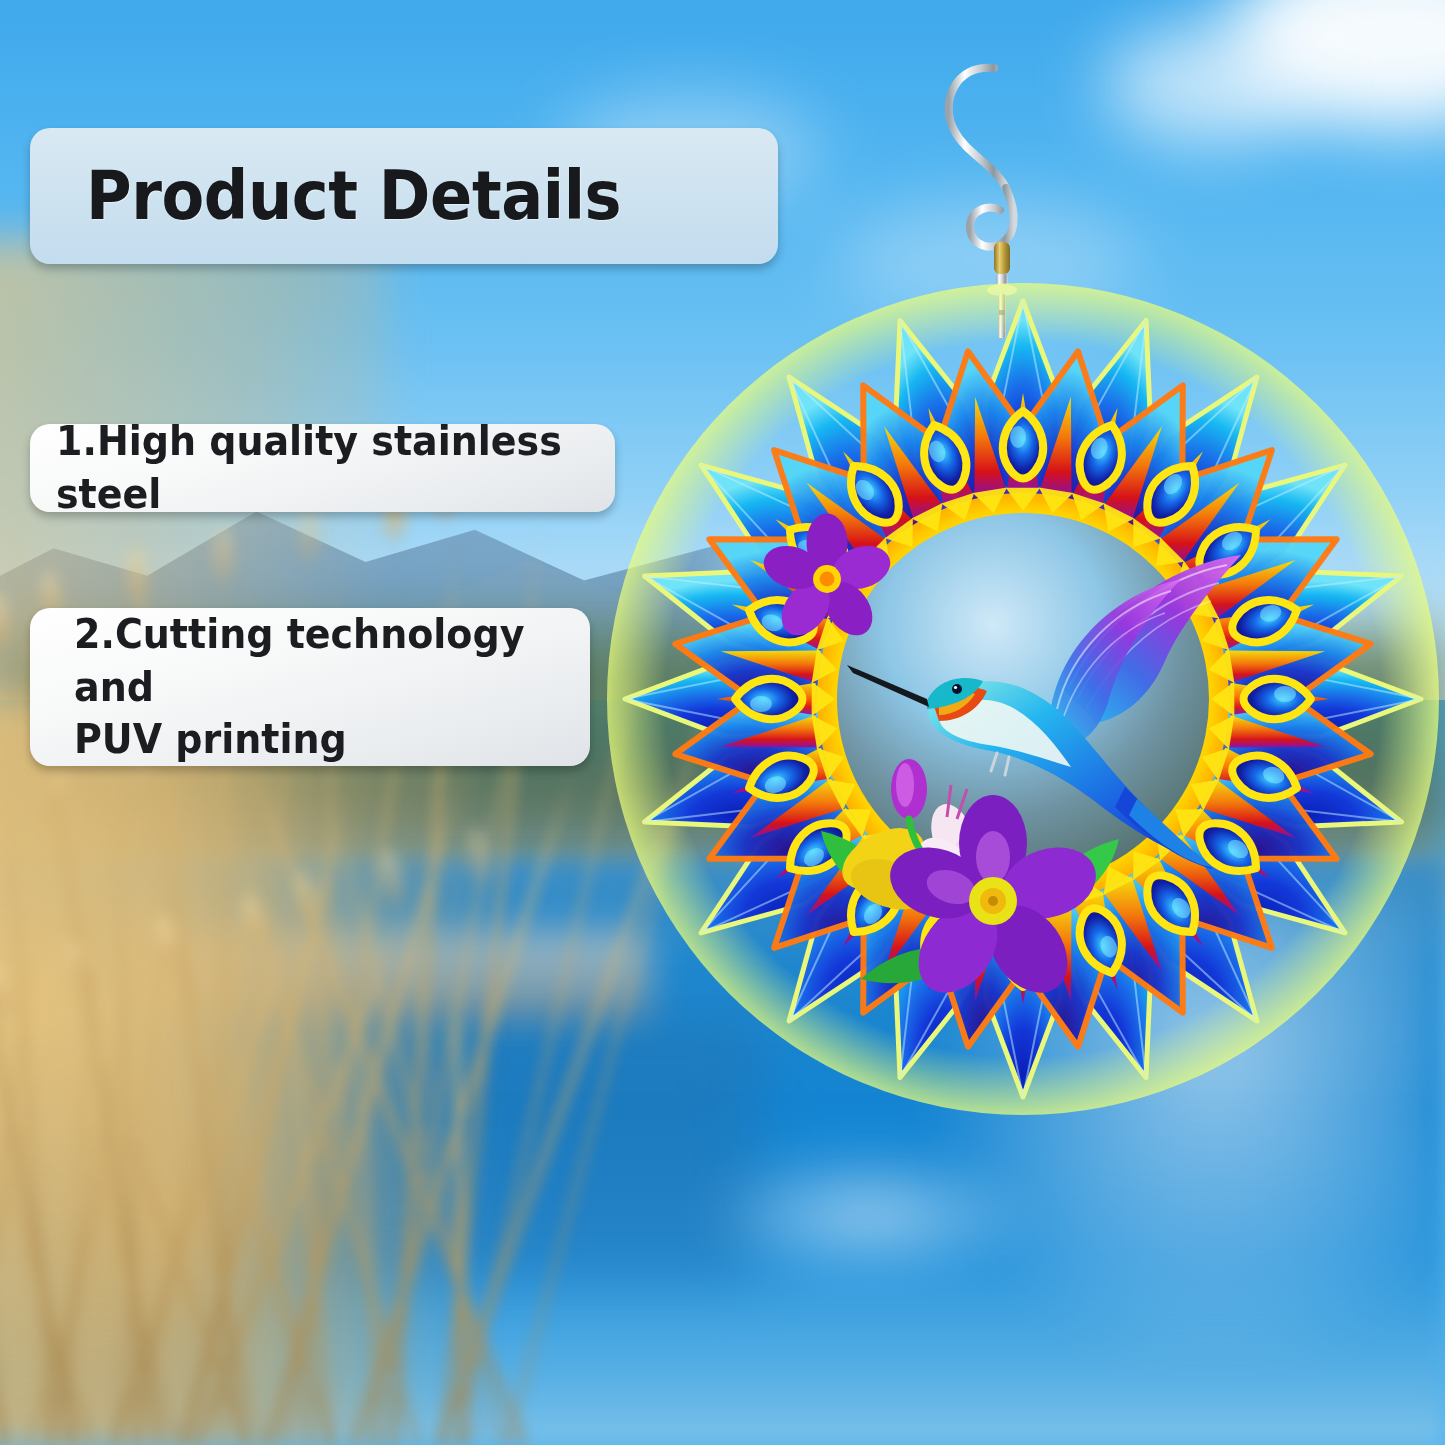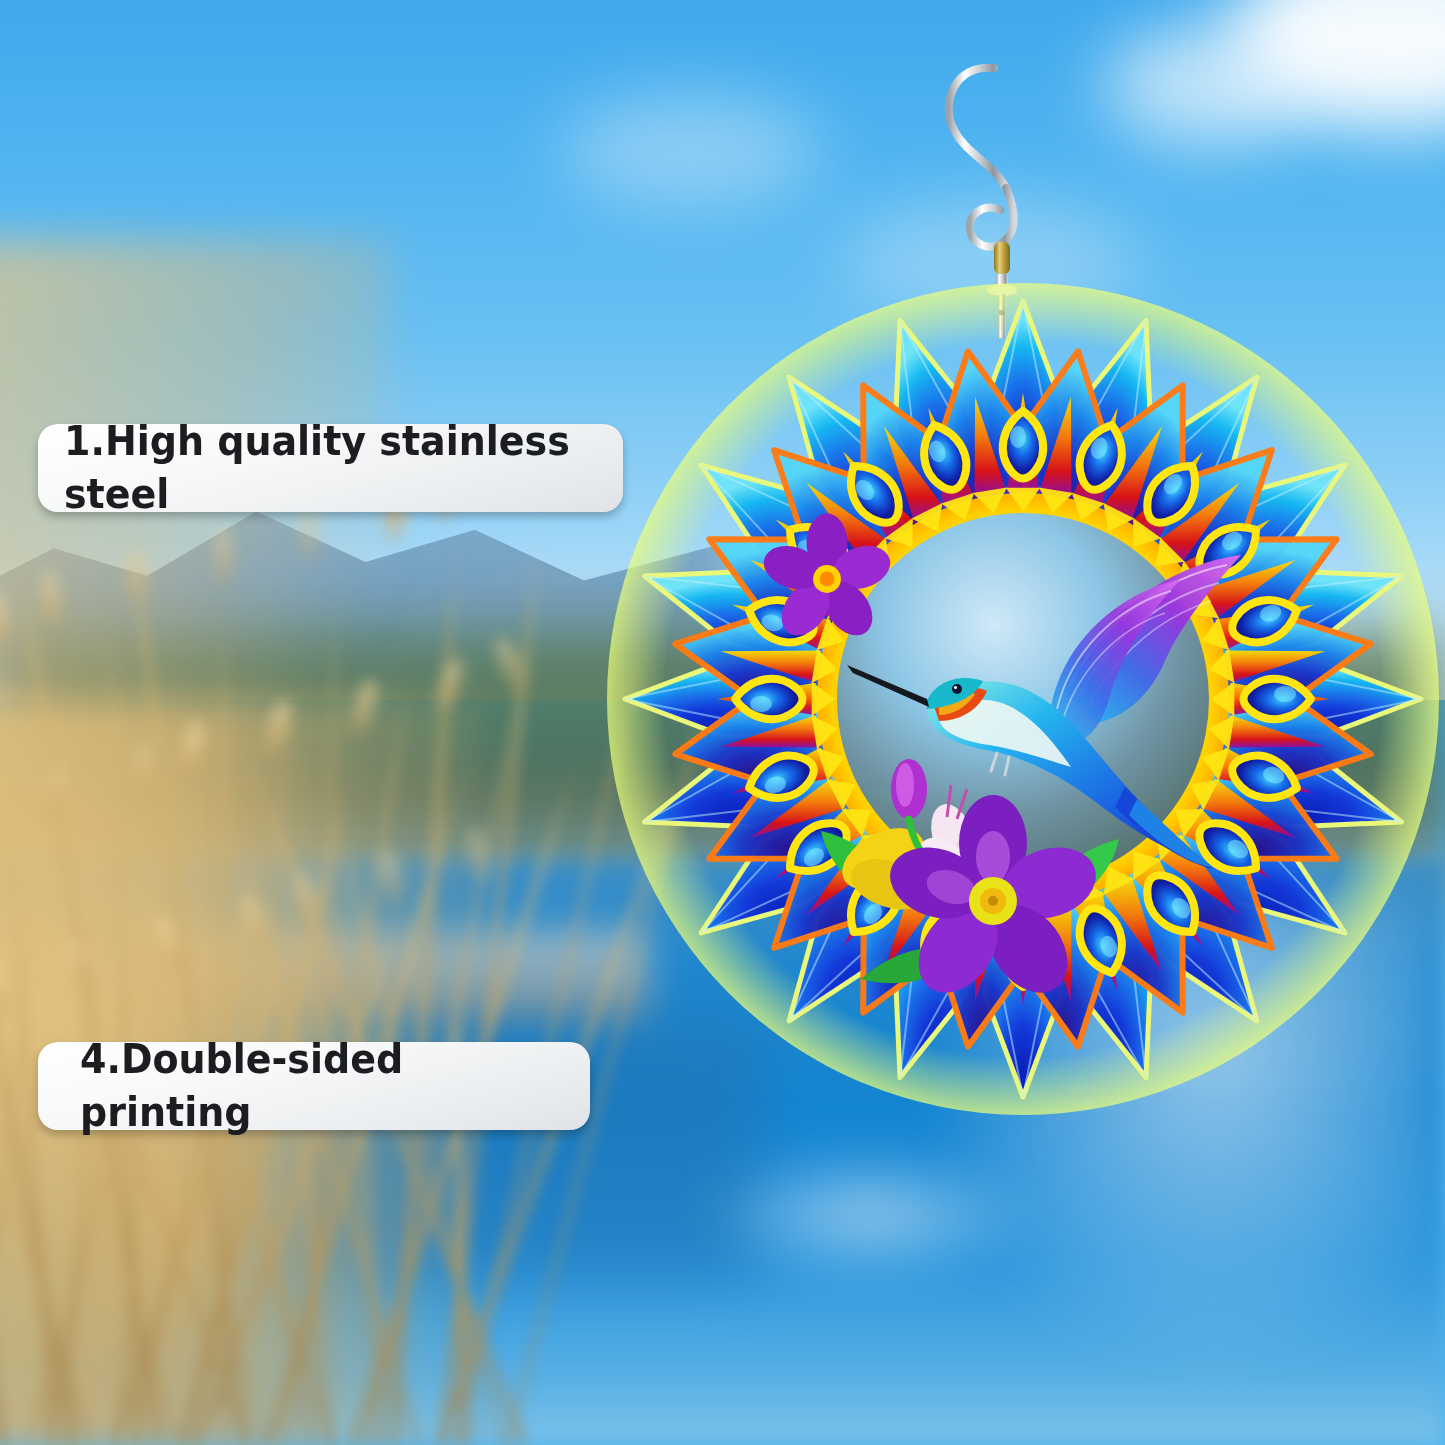--- a/index.html
+++ b/index.html
@@ -109,21 +109,20 @@
   .chip-title .t{
     font-family:"DejaVu Sans","Liberation Sans",sans-serif;
     font-weight:700;font-size:67px;letter-spacing:-.5px;
     color:#17191c;
     transform:scaleX(.93);transform-origin:left center;
     text-shadow:1px 1px 0 rgba(255,255,255,.45);
     white-space:nowrap;
   }
   .chip-b{
     background:linear-gradient(165deg,#ffffff 0%,#f7f8f8 38%,#e9ecef 78%,#dfe3e7 100%);
-    margin-left:8px;
   }
   .chip-b .t{
     font-family:"DejaVu Sans","Liberation Sans",sans-serif;
     font-weight:700;font-size:40px;line-height:1.32;
     color:#1b1d20;
     transform:scaleX(.95);transform-origin:left center;
     white-space:pre-line;
   }
   .chip-1{left:30px;top:424px;width:585px;height:88px;padding-left:26px;}
   .chip-2{left:30px;top:608px;width:560px;height:158px;padding-left:44px;}
@@ -703,21 +702,25 @@
             <ellipse cx="-42" cy="-14" rx="16" ry="25" fill="#c46ae8" opacity=".5" transform="rotate(288 -42 -14)"></ellipse>
             <circle r="24" fill="#e8e217"></circle>
             <circle r="13" fill="#f0b90d"></circle>
             <circle r="5" fill="#c78c06"></circle>
           </g>
         </g>
       </g>
     </svg>
   </div>
 
+  <div class="chip chip-title">
+    <span class="t">Product Details</span>
+  </div>
 
   <div class="chip chip-b chip-1">
     <span class="t">1.High quality stainless steel</span>
   </div>
-  <div class="chip chip-b chip-4">
-    <span class="t">4.Double-sided printing</span>
+  <div class="chip chip-b chip-2">
+    <span class="t">2.Cutting technology and
+PUV printing</span>
   </div>
 
 </div>
 
 </body></html>

